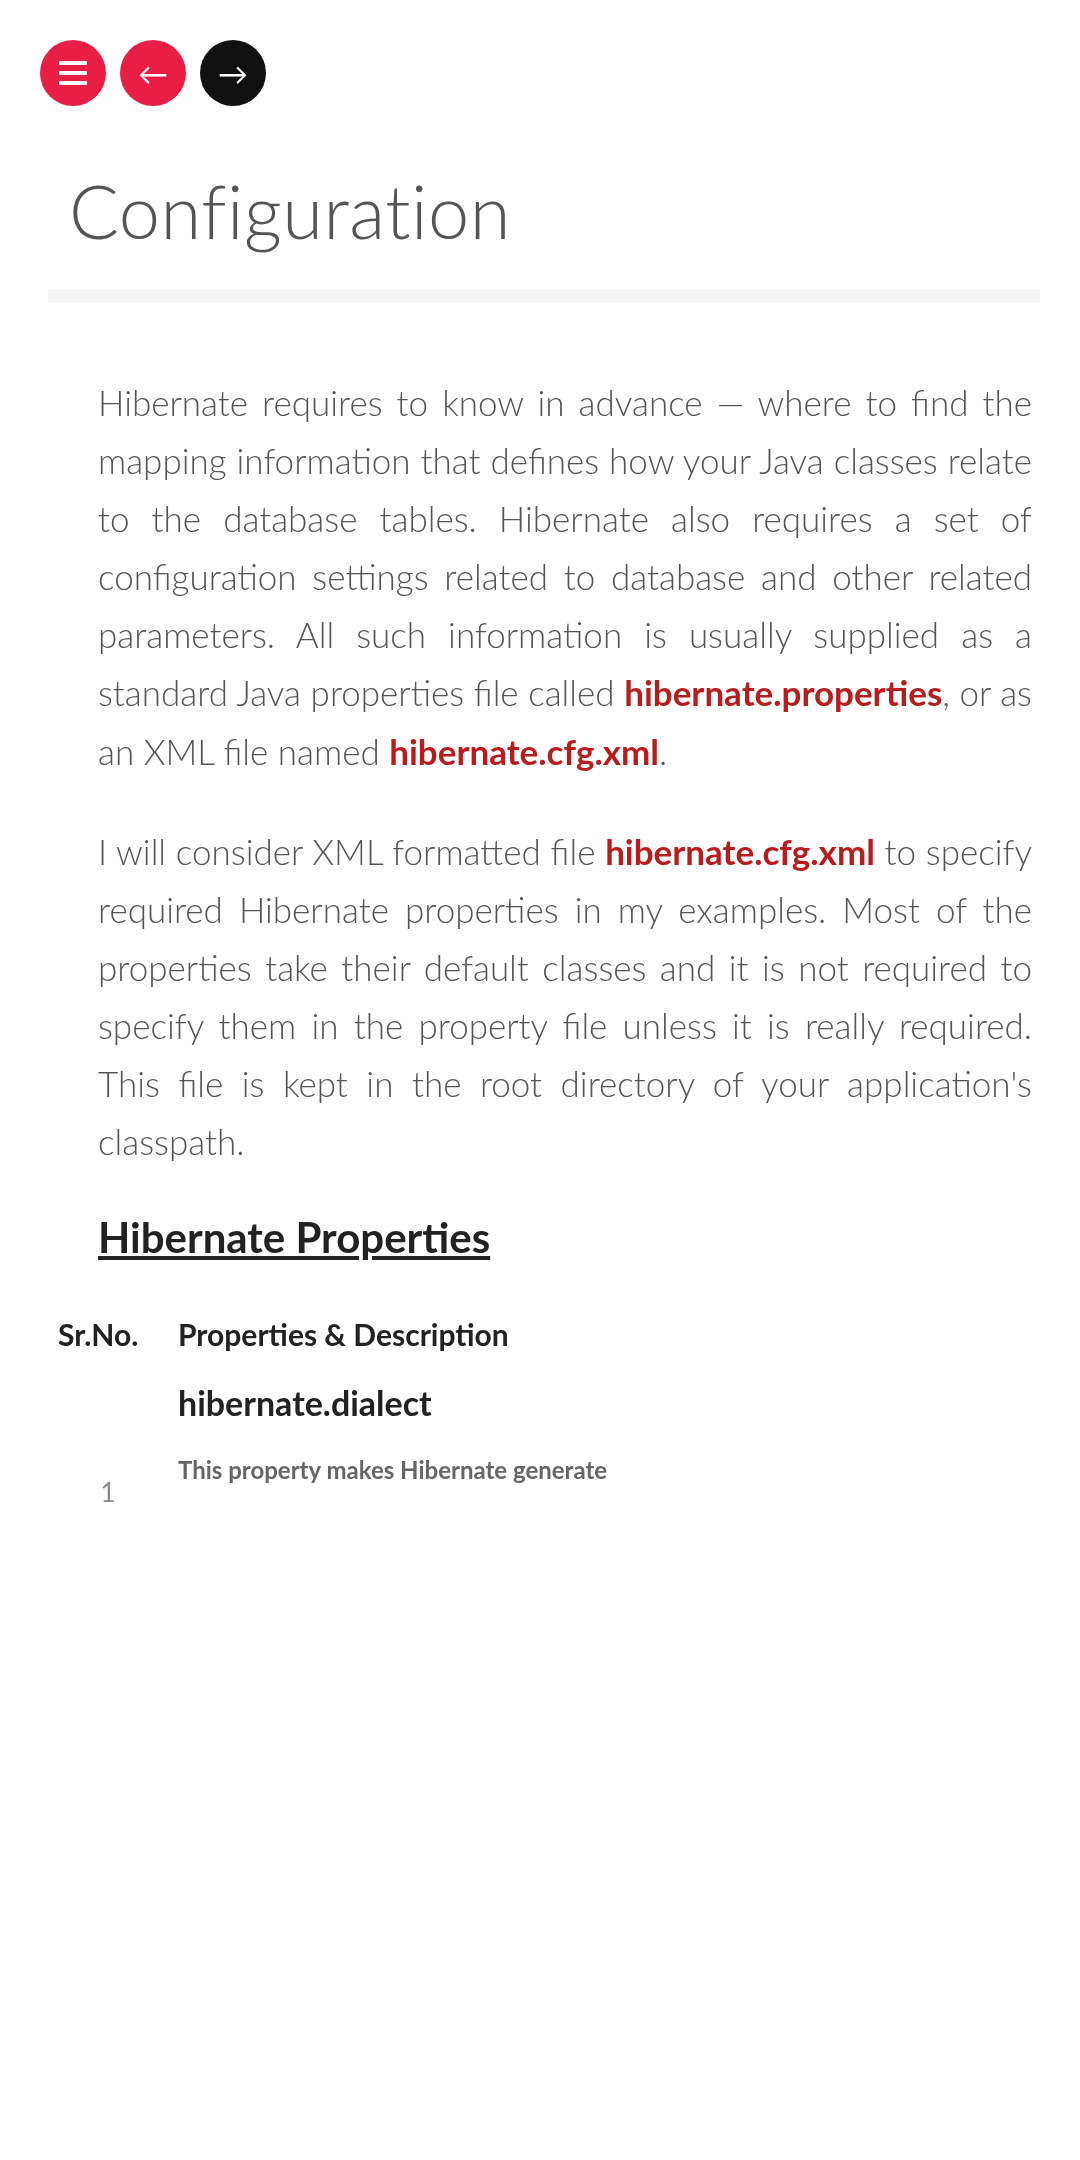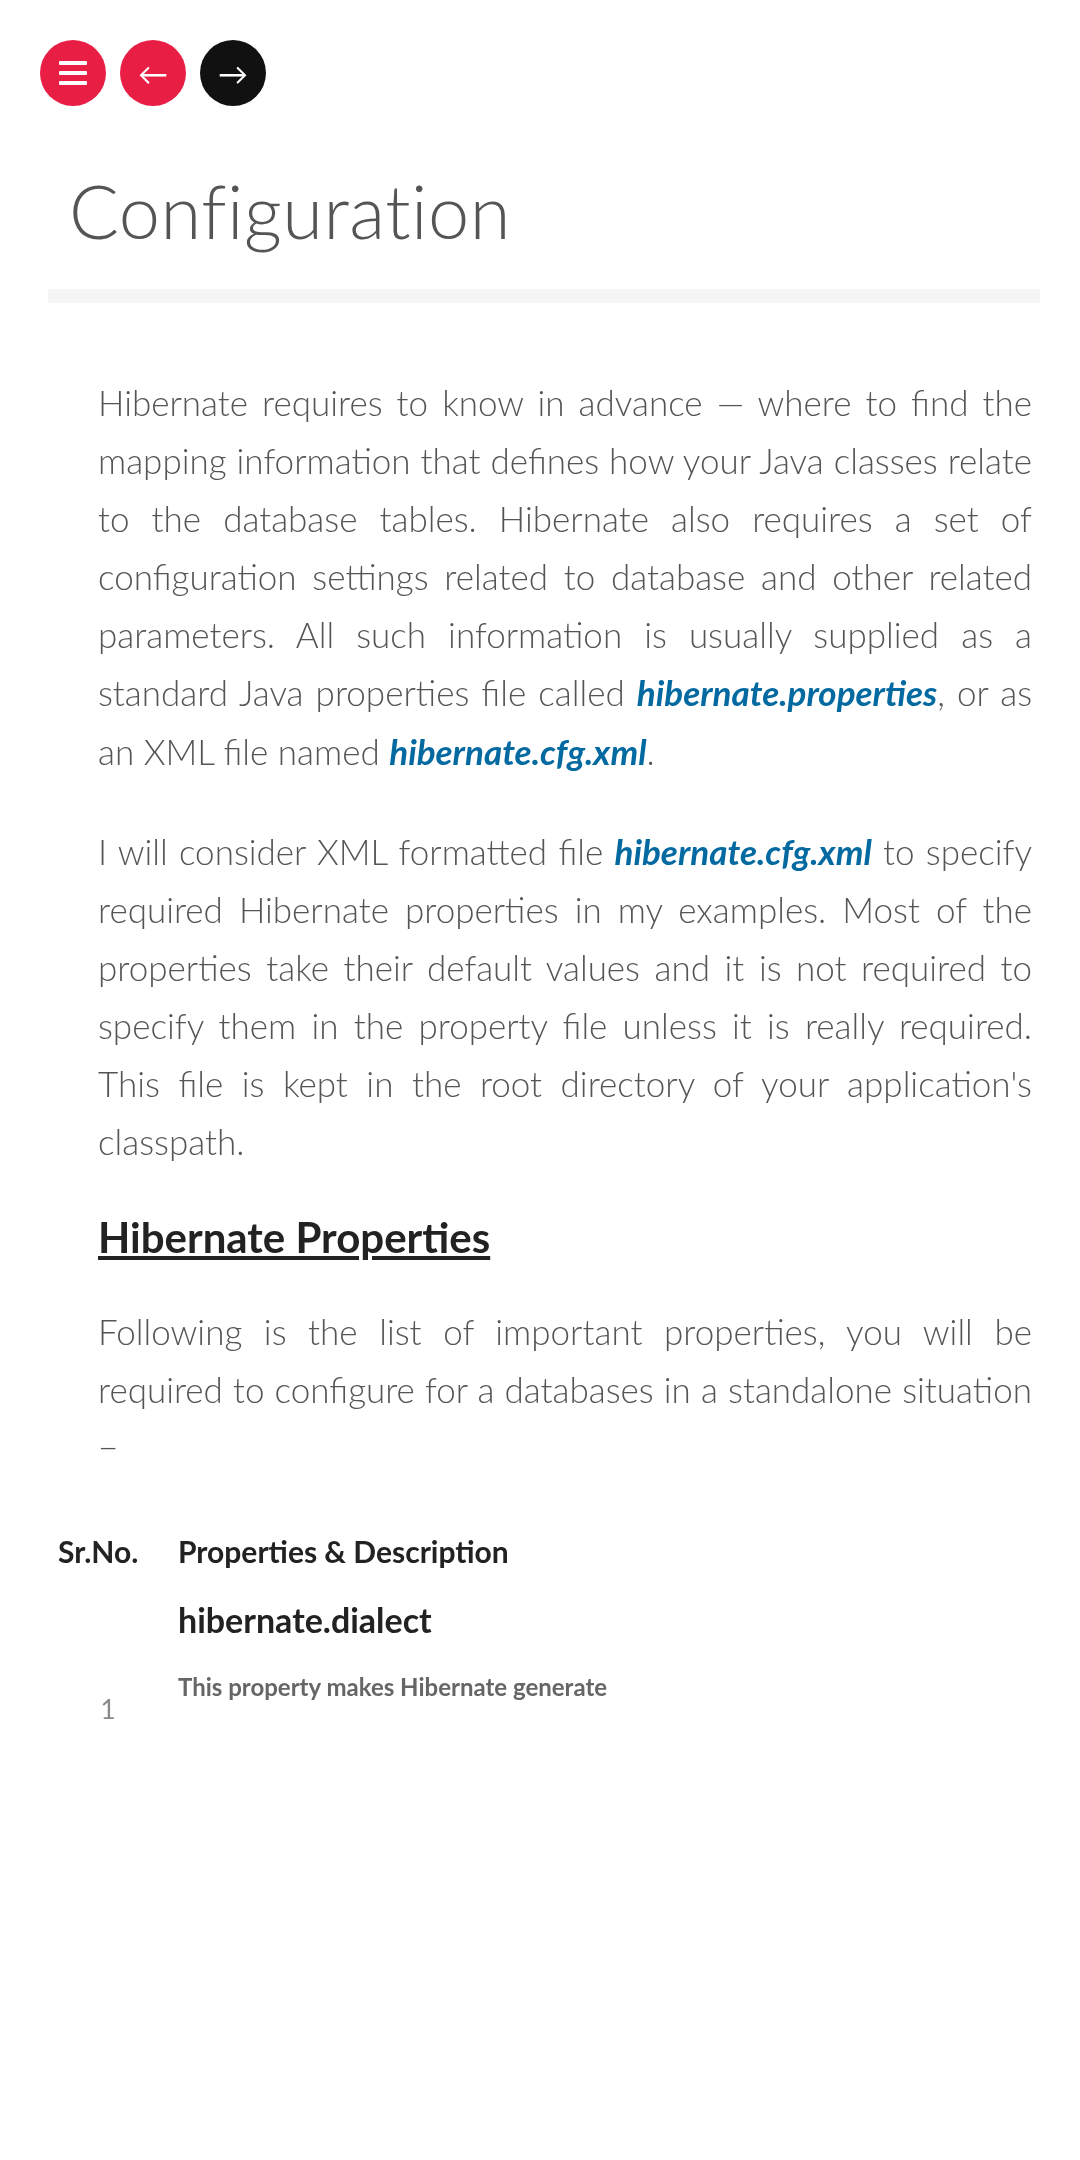--- a/index.html
+++ b/index.html
@@ -52,22 +52,21 @@
   .content p {
     font-size: 35px;
     line-height: 1.66;
     color: #555;
     text-align: justify;
     margin-bottom: 42px;
     font-weight: 300;
   }
   .content p b, .content p .bold {
     font-weight: 700;
-    color: #0369a1;
-    font-style: italic;
+    color: #b91c1c;
   }
   .section-heading {
     font-size: 42px;
     font-weight: 700;
     text-align: left;
     text-decoration: underline;
     color: #222;
     margin: 20px 0 40px 0;
   }
   table {
@@ -131,26 +130,25 @@
 
 <h1 class="page-title">Configuration</h1>
 <div class="divider"></div>
 
 <div class="content">
   <p>
     <span>Hibernate requires to know in advance — where to find the mapping information that defines how your Java classes relate to the database tables. Hibernate also requires a set of configuration settings related to database and other related parameters. All such information is usually supplied as a standard Java properties file called </span><b class="bold">hibernate.properties</b><span>, or as an XML file named </span><b class="bold">hibernate.cfg.xml</b><span>.</span>
   </p>
 
   <p>
-    <span>I will consider XML formatted file </span><b class="bold">hibernate.cfg.xml</b><span> to specify required Hibernate properties in my examples. Most of the properties take their default values and it is not required to specify them in the property file unless it is really required. This file is kept in the root directory of your application's classpath.</span>
+    <span>I will consider XML formatted file </span><b class="bold">hibernate.cfg.xml</b><span> to specify required Hibernate properties in my examples. Most of the properties take their default classes and it is not required to specify them in the property file unless it is really required. This file is kept in the root directory of your application's classpath.</span>
   </p>
 
   <h2 class="section-heading">Hibernate Properties</h2>
 
-  <p>Following is the list of important properties, you will be required to configure for a databases in a standalone situation −</p>
 </div>
 
 <table>
   <thead>
     <tr>
       <th>Sr.No.</th>
       <th class="col-prop">Properties &amp; Description</th>
     </tr>
   </thead>
   <tbody>

